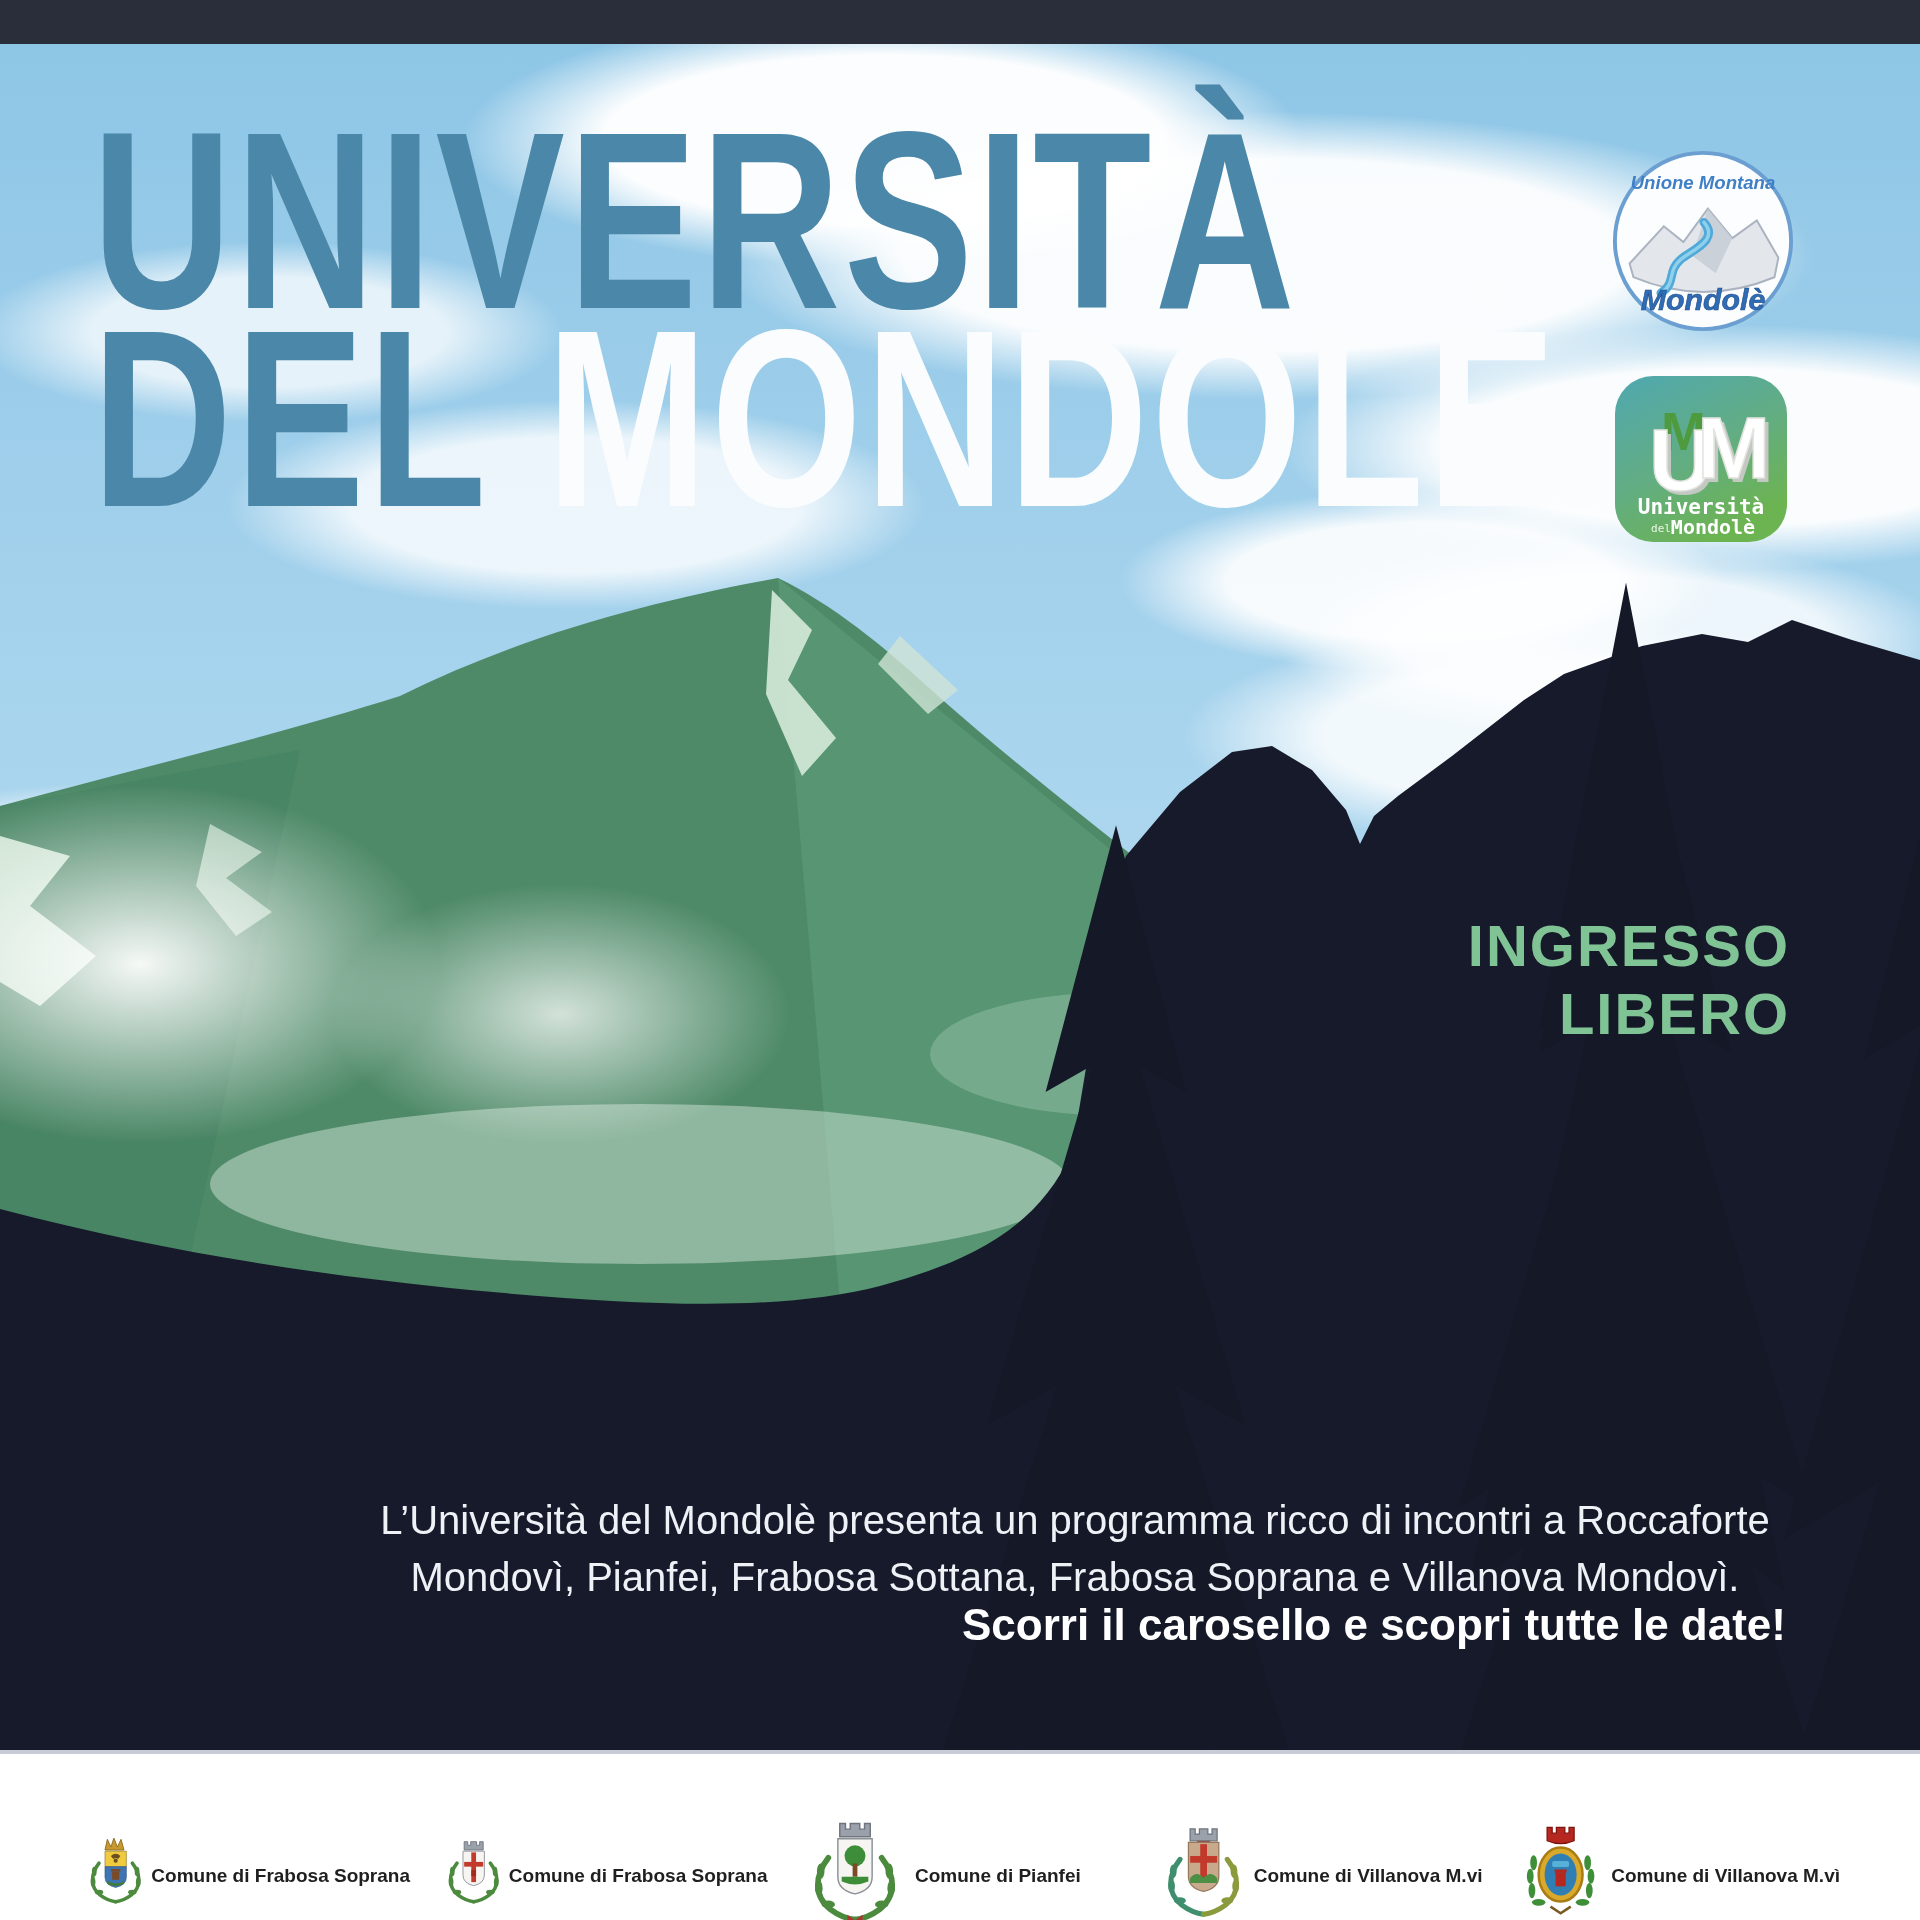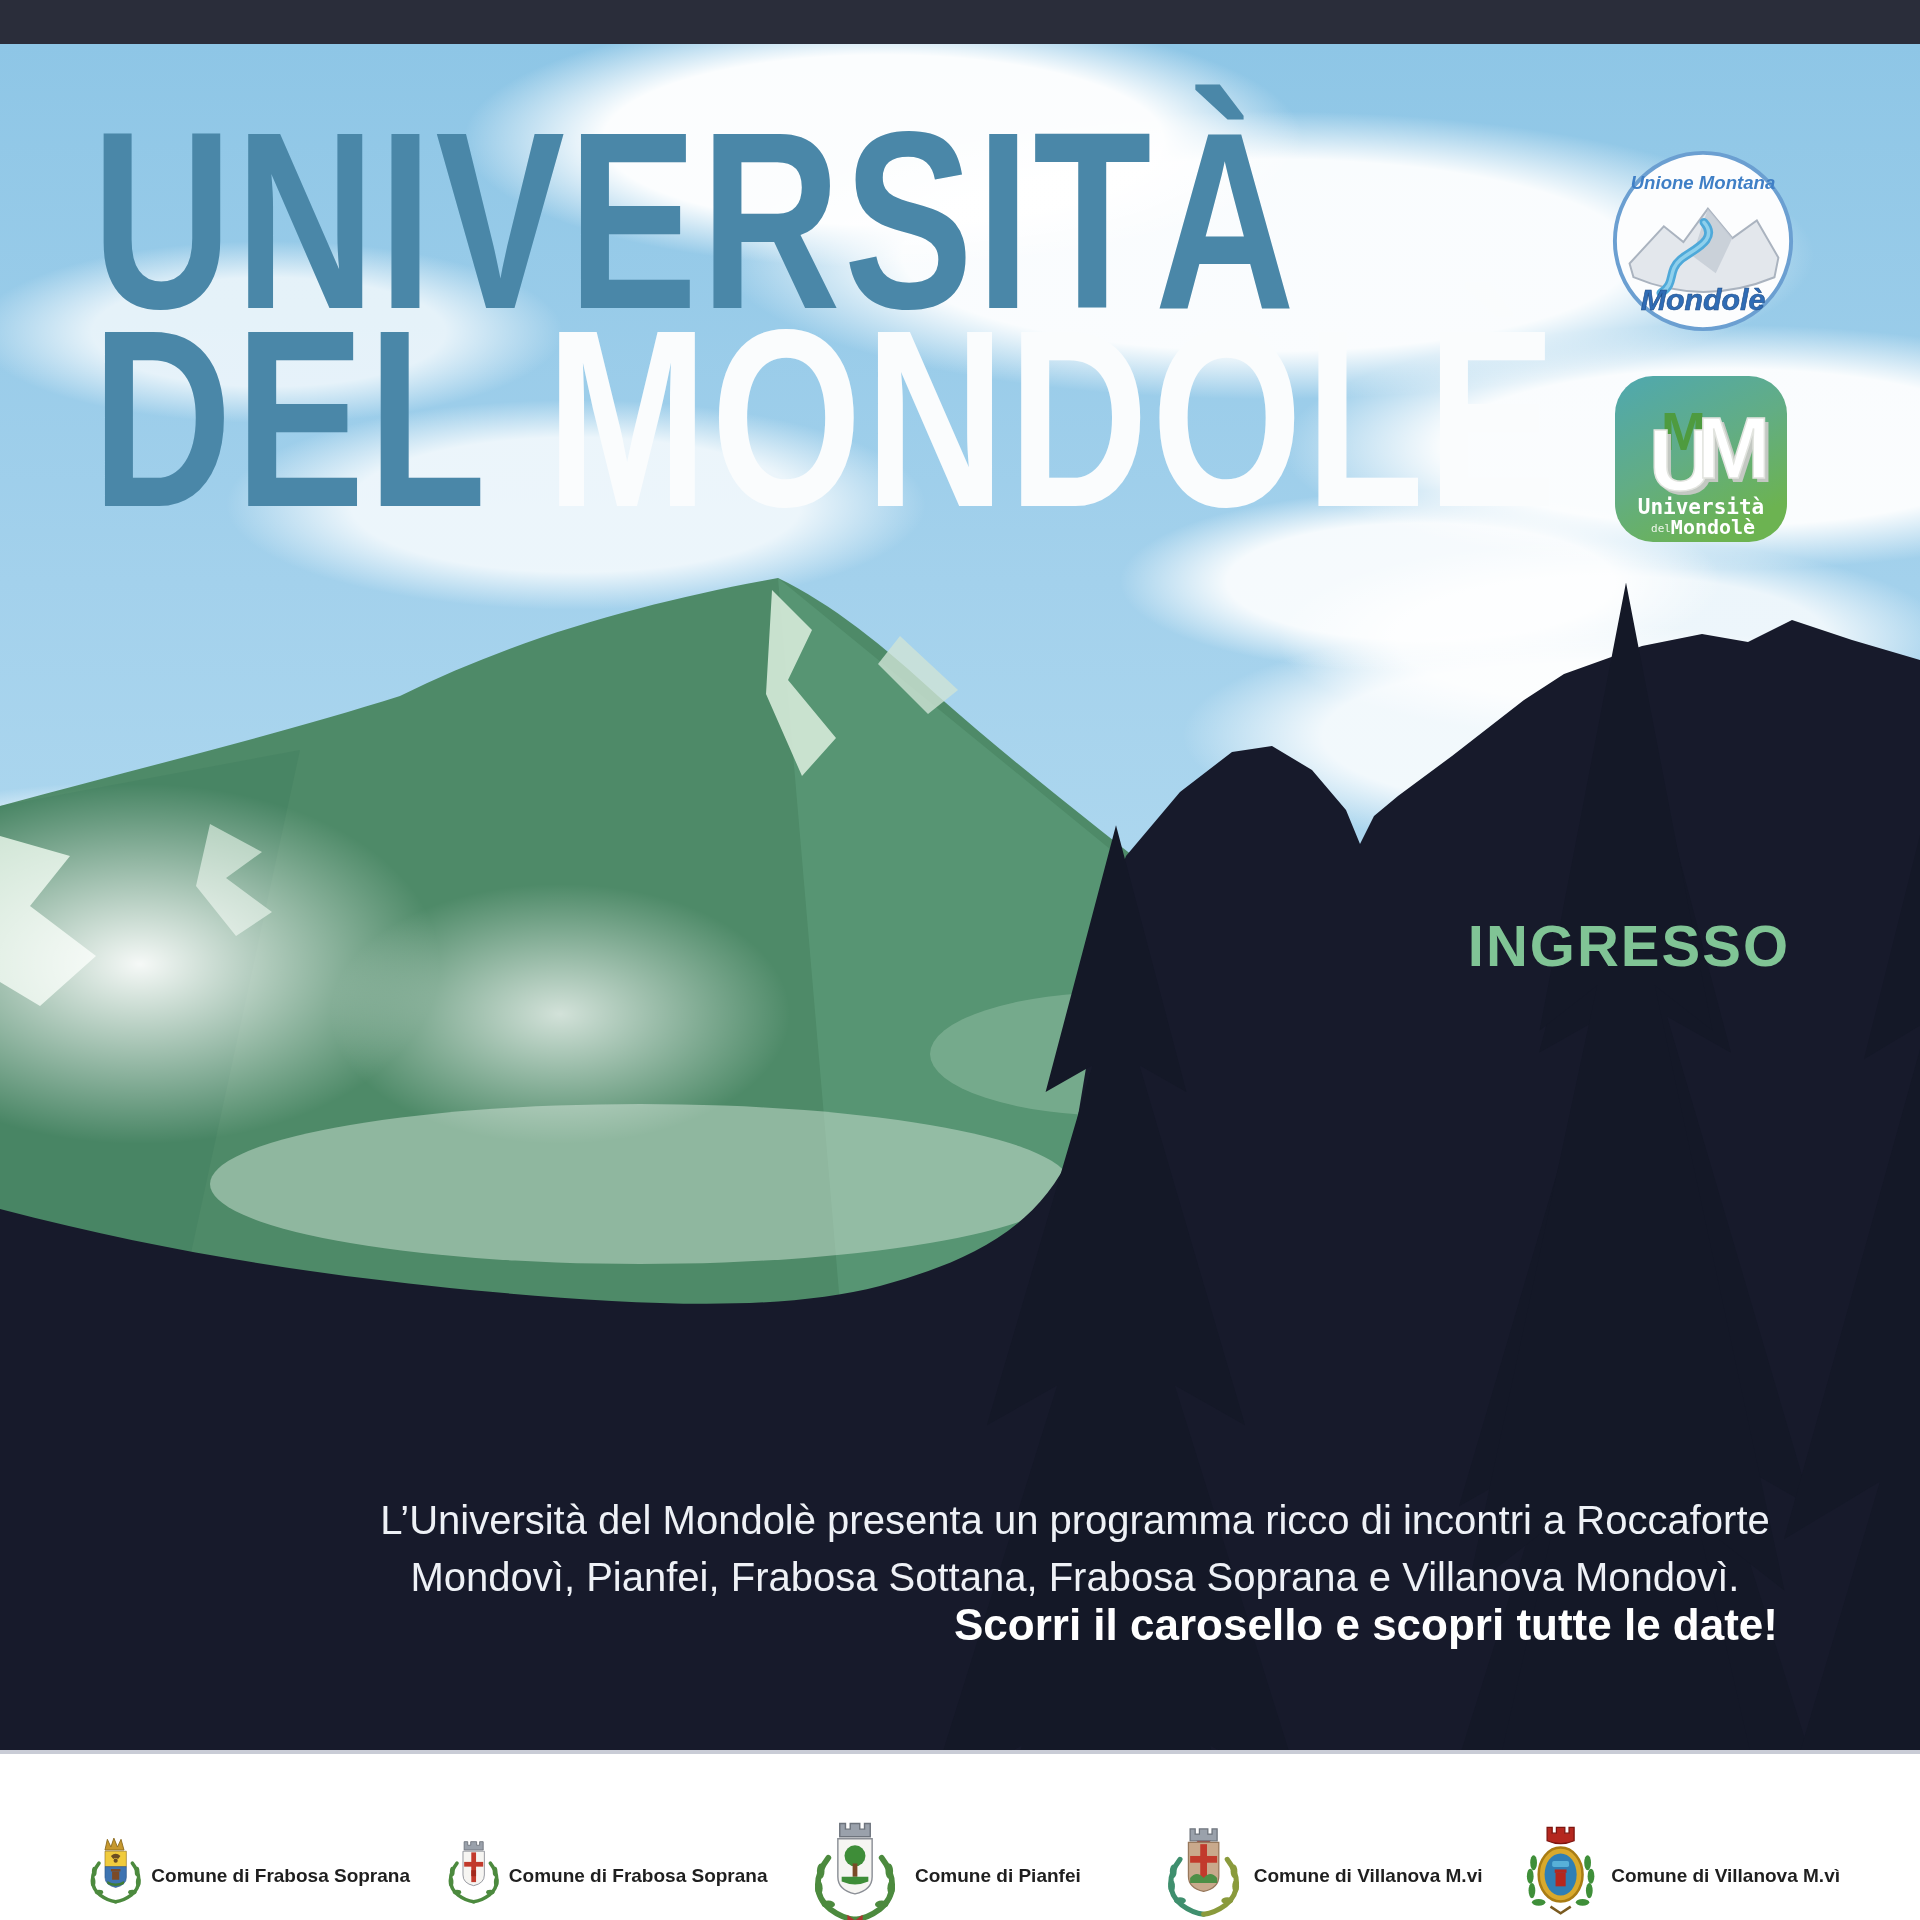--- a/index.html
+++ b/index.html
@@ -33,21 +33,21 @@
   .title-mondole{color:#fafcfd;}
   .unione-logo{position:absolute;left:1610px;top:104px;z-index:3;}
   .app-logo{position:absolute;left:1613px;top:330px;z-index:3;}
   .ingresso{position:absolute;right:130px;top:868px;z-index:3;text-align:right;
     color:#80c495;font-weight:bold;font-size:58px;letter-spacing:2px;line-height:1.18;}
   .edition{position:absolute;right:130px;top:1172px;z-index:3;text-align:right;}
   .edition-label{font-weight:bold;font-size:110px;line-height:1;color:#7cb7dc;letter-spacing:2px;}
   .edition-dates{font-weight:bold;font-size:122px;line-height:1;color:#ffffff;letter-spacing:4px;margin-top:14px;}
   .description{position:absolute;left:350px;right:120px;top:1448px;z-index:3;text-align:center;
     color:#eef1f6;font-size:40px;line-height:1.42;font-weight:400;}
-  .cta{position:absolute;right:142px;top:1556px;z-index:3;text-align:right;
+  .cta{position:absolute;right:134px;top:1556px;z-index:3;text-align:right;
     color:#ffffff;font-size:44px;font-weight:bold;}
   .footer{position:absolute;left:0;right:0;bottom:0;height:210px;background:#ffffff;z-index:4;
     border-top:4px solid #c9ccd6;display:flex;justify-content:space-between;padding:0 80px;}
   .muni{display:flex;flex-direction:row;align-items:center;width:330px;padding-top:26px;}
   .muni-caption{margin-top:8px;font-size:19px;font-weight:bold;color:#1f1f1f;white-space:nowrap;}
   svg text{font-family:"Liberation Sans",sans-serif;}
   .mono-text{font-family:"DejaVu Sans Mono",monospace;}
 </style>
 </head>
 <body>
@@ -125,20 +125,21 @@
       <text x="84" y="104" font-size="88" font-weight="bold" fill="#c3c8c2" transform="translate(4,4)">M</text>
       <text x="84" y="104" font-size="88" font-weight="bold" fill="#ffffff" stroke="#e2e4df" stroke-width="1.5">M</text>
       <text x="88" y="140" text-anchor="middle" class="mono-text" font-size="21" font-weight="bold" fill="#ffffff">Università</text>
       <text x="48" y="158" text-anchor="middle" class="mono-text" font-size="11" fill="#eef6ea">del</text>
       <text x="100" y="160" text-anchor="middle" class="mono-text" font-size="20" font-weight="bold" fill="#ffffff">Mondolè</text>
     </svg>
   </div>
 
   <div class="ingresso">
     <div>INGRESSO</div>
+    <div>LIBERO</div>
   </div>
 
 
   <div class="description">L’Università del Mondolè presenta un programma ricco di incontri a Roccaforte Mondovì, Pianfei, Frabosa Sottana, Frabosa Soprana e Villanova Mondovì.</div>
   <div class="cta">Scorri il carosello e scopri tutte le date!</div>
 
   <div class="footer">
 
     <div class="muni">
       <svg width="120" height="120" viewBox="0 0 120 126">

